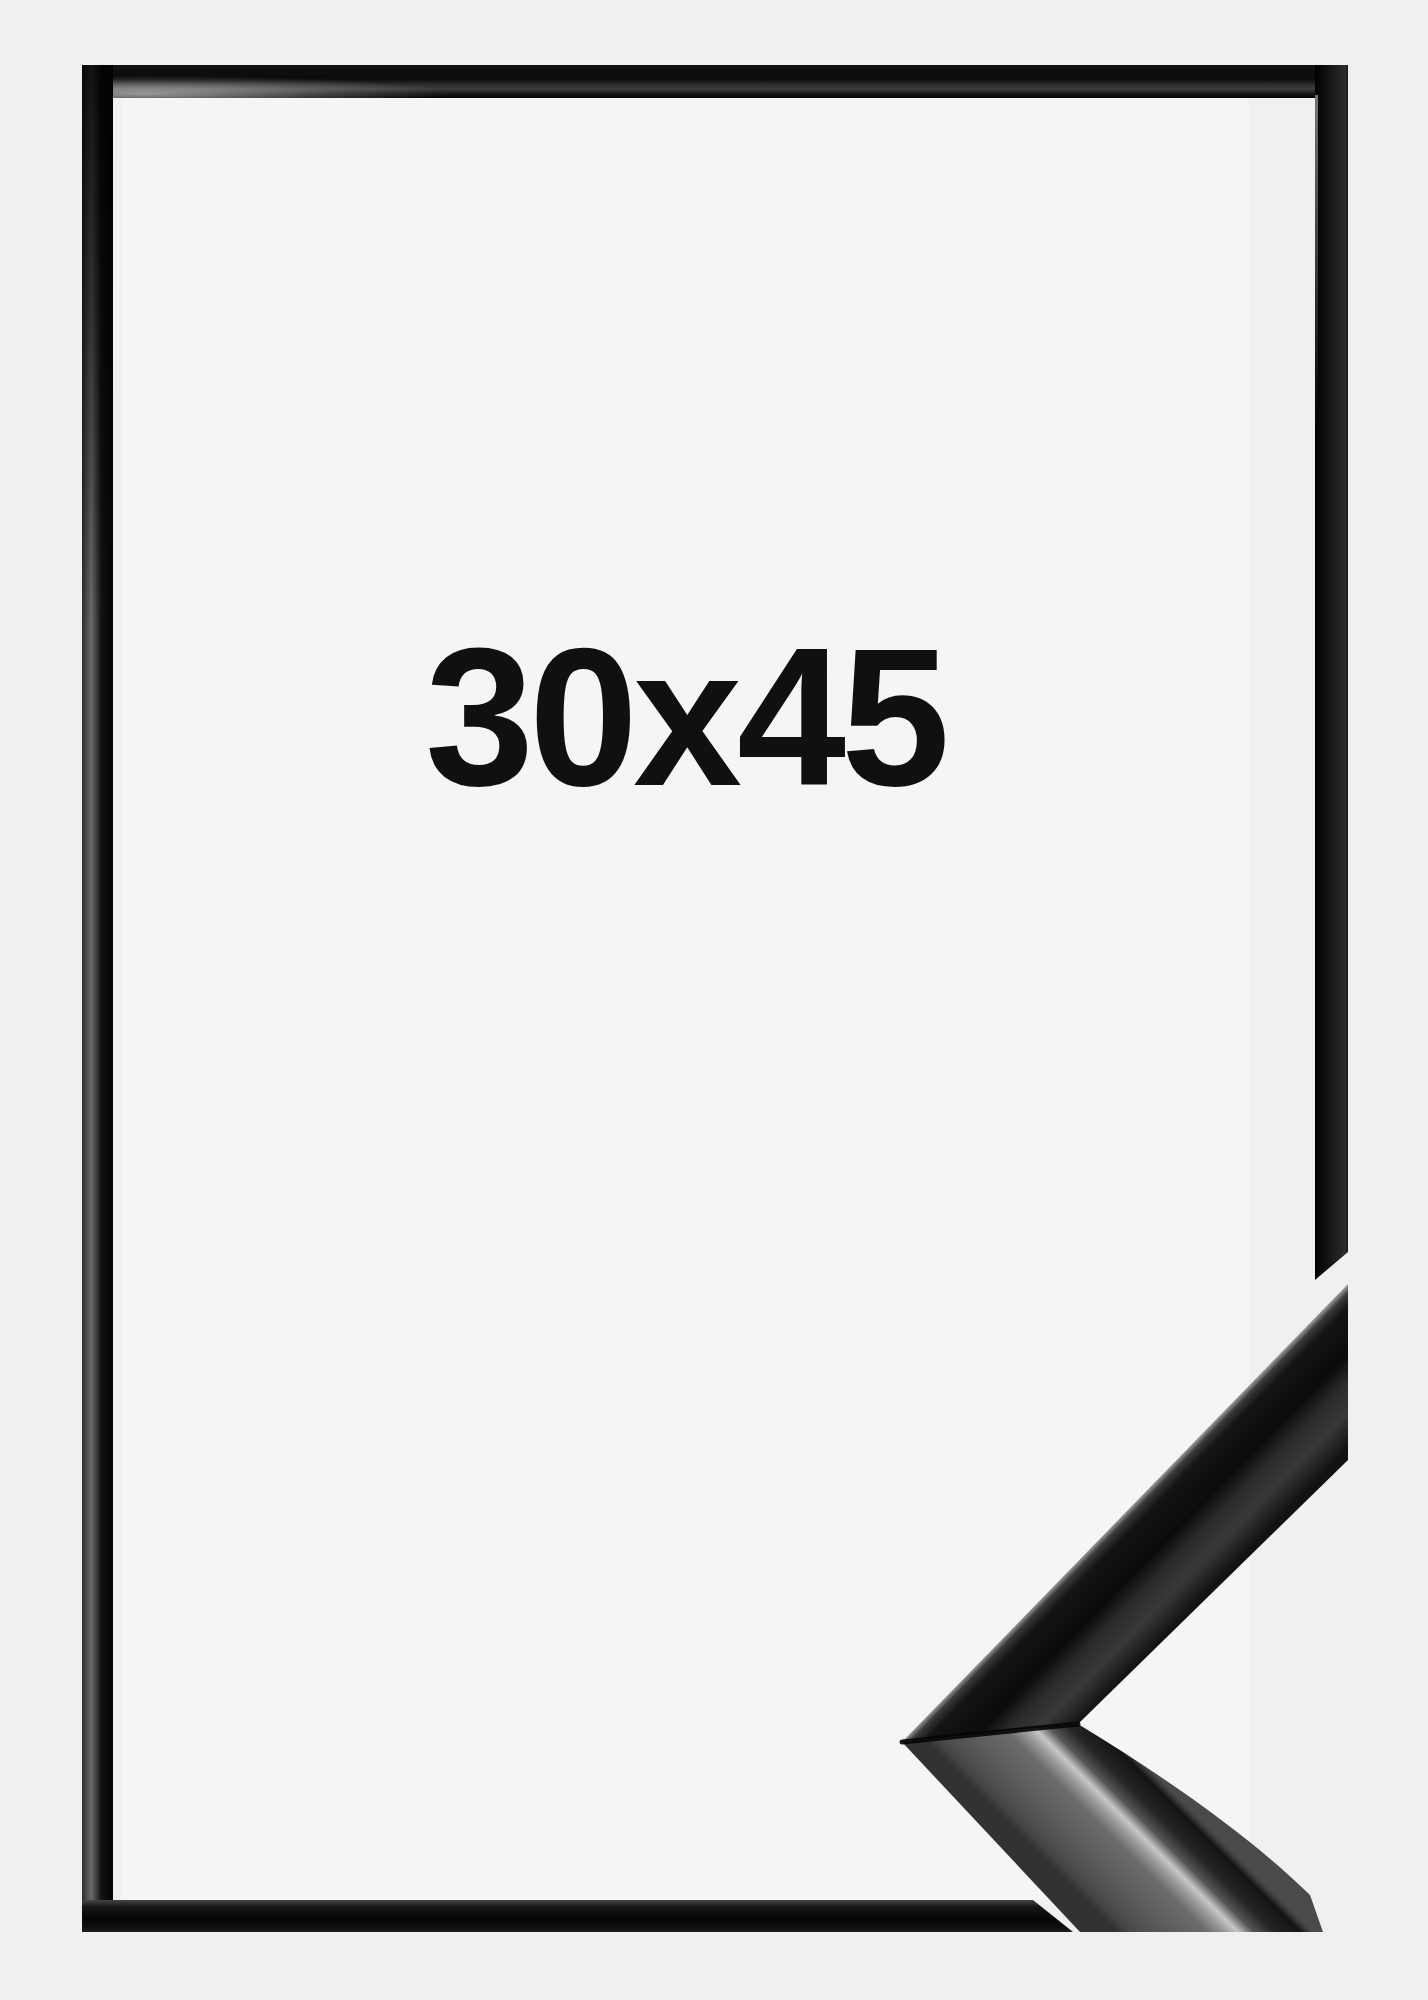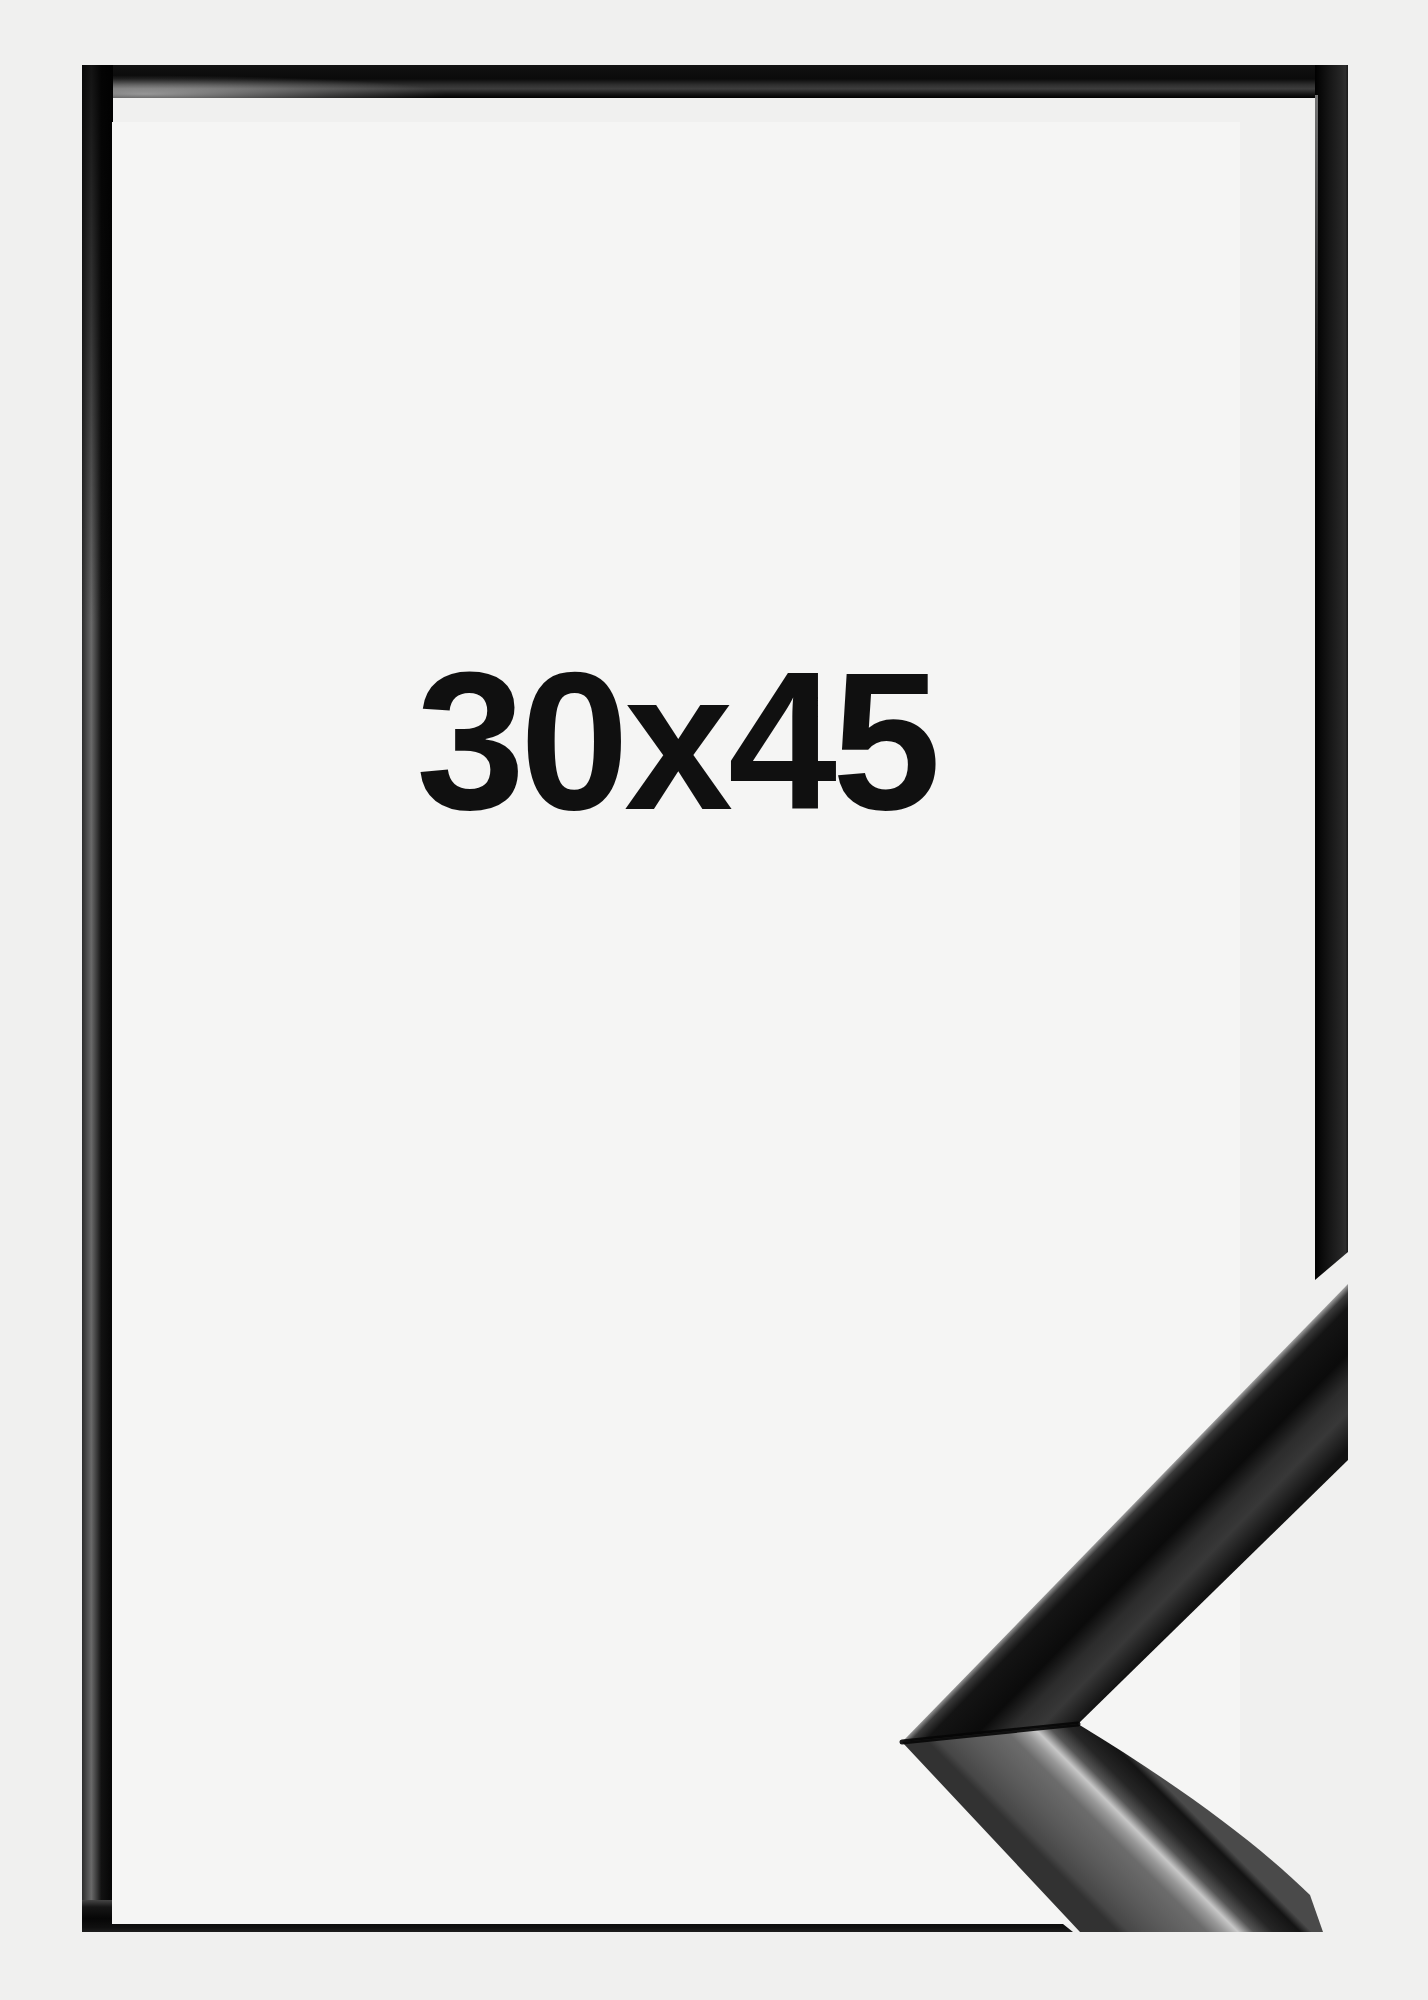--- a/index.html
+++ b/index.html
@@ -49,23 +49,22 @@
     position:absolute;left:0;top:30px;width:3px;height:330px;
     background:linear-gradient(to bottom, rgba(255,255,255,.45), rgba(255,255,255,0));
   }
   .border-bottom{
     left:82px;top:1900px;width:991px;height:32px;
     background:linear-gradient(to bottom,
       #454545 0%, #161616 22%, #060606 58%, #101010 86%, #1e1e1e 100%);
     clip-path:polygon(0 0,calc(100% - 40px) 0,100% 100%,0 100%);
   }
   .interior{
-    left:112px;top:98px;width:1128px;height:1802px;
+    left:121px;top:98px;width:1128px;height:1802px;
     background:var(--frame-interior);
-    margin-top:24px;
   }
   .size-label{
     position:absolute;left:50%;top:619px;
     transform:translate(-50%,-50%);
     font-size:196px;font-weight:700;letter-spacing:-5px;
     color:var(--label-text);white-space:nowrap;
   }
 
   
   .corner-sample{position:absolute;left:0;top:0;width:1428px;height:2000px;}

